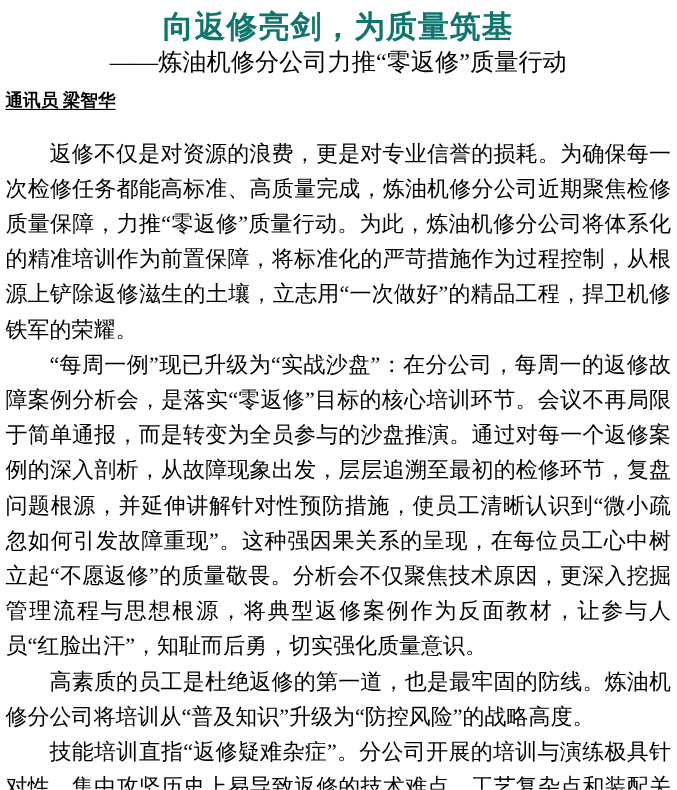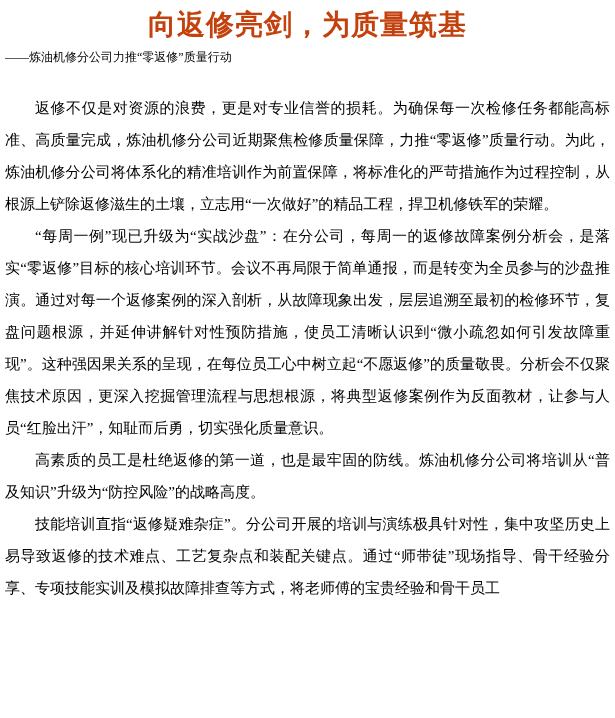--- a/index.html
+++ b/index.html
@@ -19,53 +19,55 @@
   .title {
     font-family: "Liberation Sans", sans-serif;
     font-size: 28px;
     line-height: 38px;
     font-weight: bold;
     text-align: center;
     letter-spacing: 1px;
   }
   .subtitle {
     font-family: "Liberation Serif", serif;
-    font-size: 12px;
+    font-size: 22px;
     line-height: 26px;
     font-weight: normal;
+    text-align: center;
   }
   .byline {
     margin-top: 12px;
     font-size: 16px;
     line-height: 20px;
     font-weight: bold;
     text-decoration: underline;
     text-underline-offset: 3px;
   }
   .body-para {
-    font-size: 15px;
+    font-size: 20px;
     line-height: 32px;
     text-align: justify;
     text-indent: 2em;
   }
   .intro-para {
     margin-top: 22px;
   }
   .section-heading {
     margin-top: 30px;
     font-family: "Liberation Sans", sans-serif;
     font-size: 16px;
     line-height: 32px;
     font-weight: bold;
     text-indent: 2em;
   }
 </style>
 </head>
 <body style="background: rgb(255, 255, 255);">
 
 <div class="page" style="color: rgb(0, 0, 0);">
-  <h1 class="title" style="color: #c2410c;">向返修亮剑，为质量筑基</h1>
+  <h1 class="title" style="color: #0f766e;">向返修亮剑，为质量筑基</h1>
   <div class="subtitle">——炼油机修分公司力推“零返修”质量行动</div>
+  <div class="byline">通讯员 梁智华</div>
   <p class="body-para intro-para">返修不仅是对资源的浪费，更是对专业信誉的损耗。为确保每一次检修任务都能高标准、高质量完成，炼油机修分公司近期聚焦检修质量保障，力推“零返修”质量行动。为此，炼油机修分公司将体系化的精准培训作为前置保障，将标准化的严苛措施作为过程控制，从根源上铲除返修滋生的土壤，立志用“一次做好”的精品工程，捍卫机修铁军的荣耀。</p>
   <p class="body-para">“每周一例”现已升级为“实战沙盘”：在分公司，每周一的返修故障案例分析会，是落实“零返修”目标的核心培训环节。会议不再局限于简单通报，而是转变为全员参与的沙盘推演。通过对每一个返修案例的深入剖析，从故障现象出发，层层追溯至最初的检修环节，复盘问题根源，并延伸讲解针对性预防措施，使员工清晰认识到“微小疏忽如何引发故障重现”。这种强因果关系的呈现，在每位员工心中树立起“不愿返修”的质量敬畏。分析会不仅聚焦技术原因，更深入挖掘管理流程与思想根源，将典型返修案例作为反面教材，让参与人员“红脸出汗”，知耻而后勇，切实强化质量意识。</p>
   <p class="body-para">高素质的员工是杜绝返修的第一道，也是最牢固的防线。炼油机修分公司将培训从“普及知识”升级为“防控风险”的战略高度。</p>
   <p class="body-para">技能培训直指“返修疑难杂症”。分公司开展的培训与演练极具针对性，集中攻坚历史上易导致返修的技术难点、工艺复杂点和装配关键点。通过“师带徒”现场指导、骨干经验分享、专项技能实训及模拟故障排查等方式，将老师傅的宝贵经验和骨干员工</p>
 </div>
 
 </body></html>

